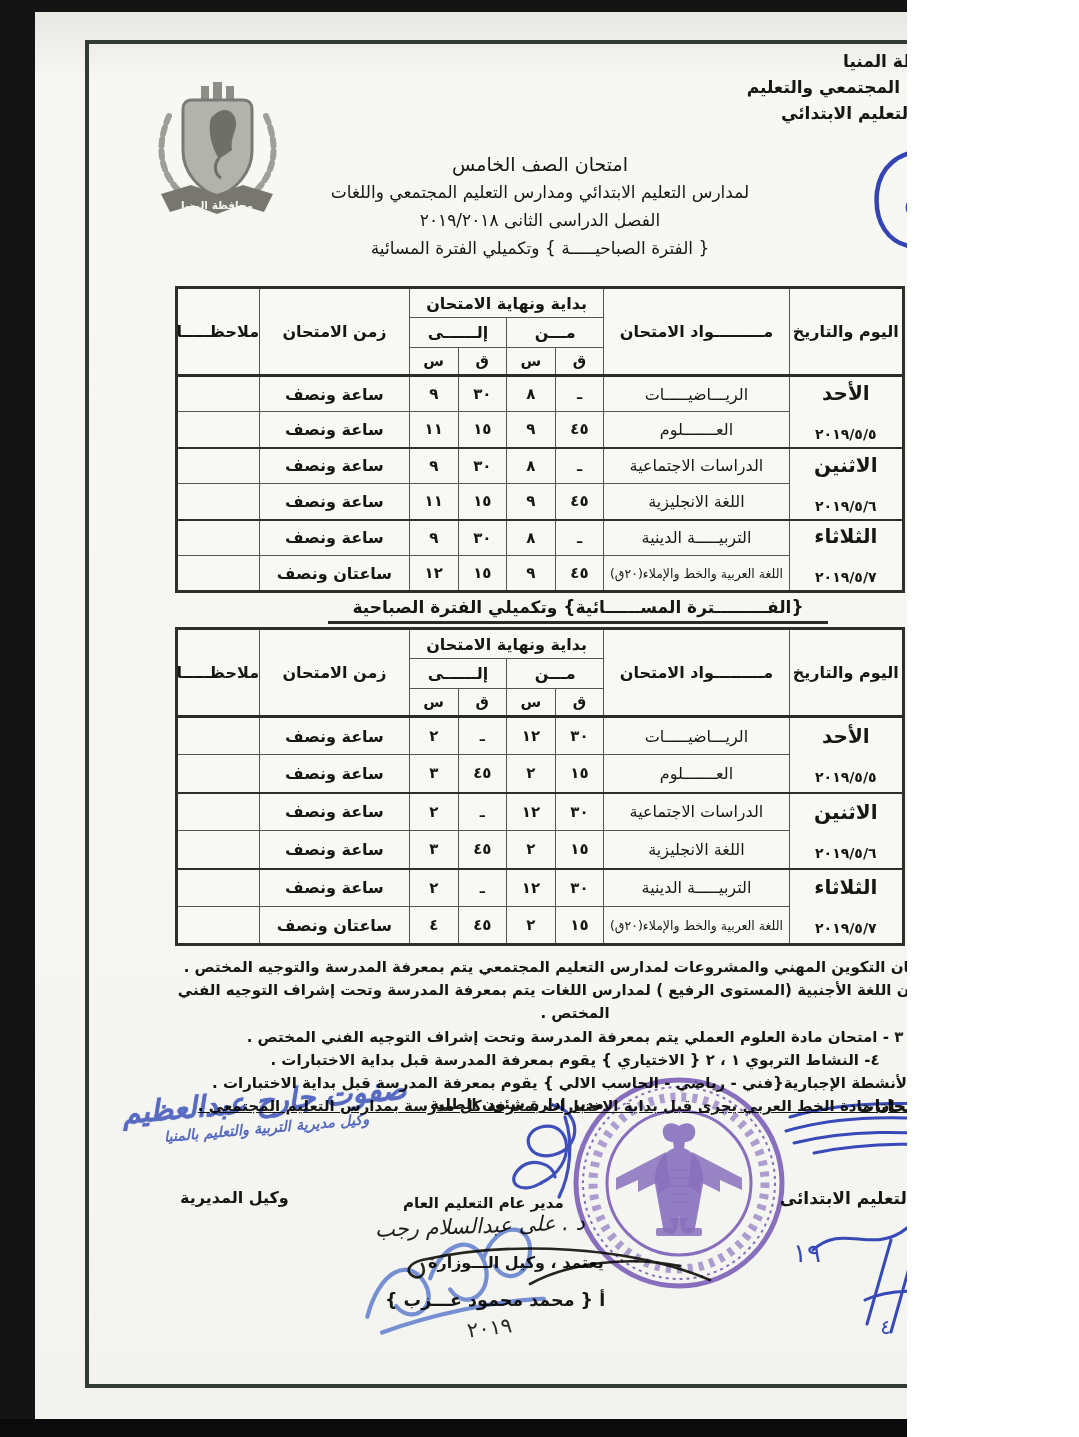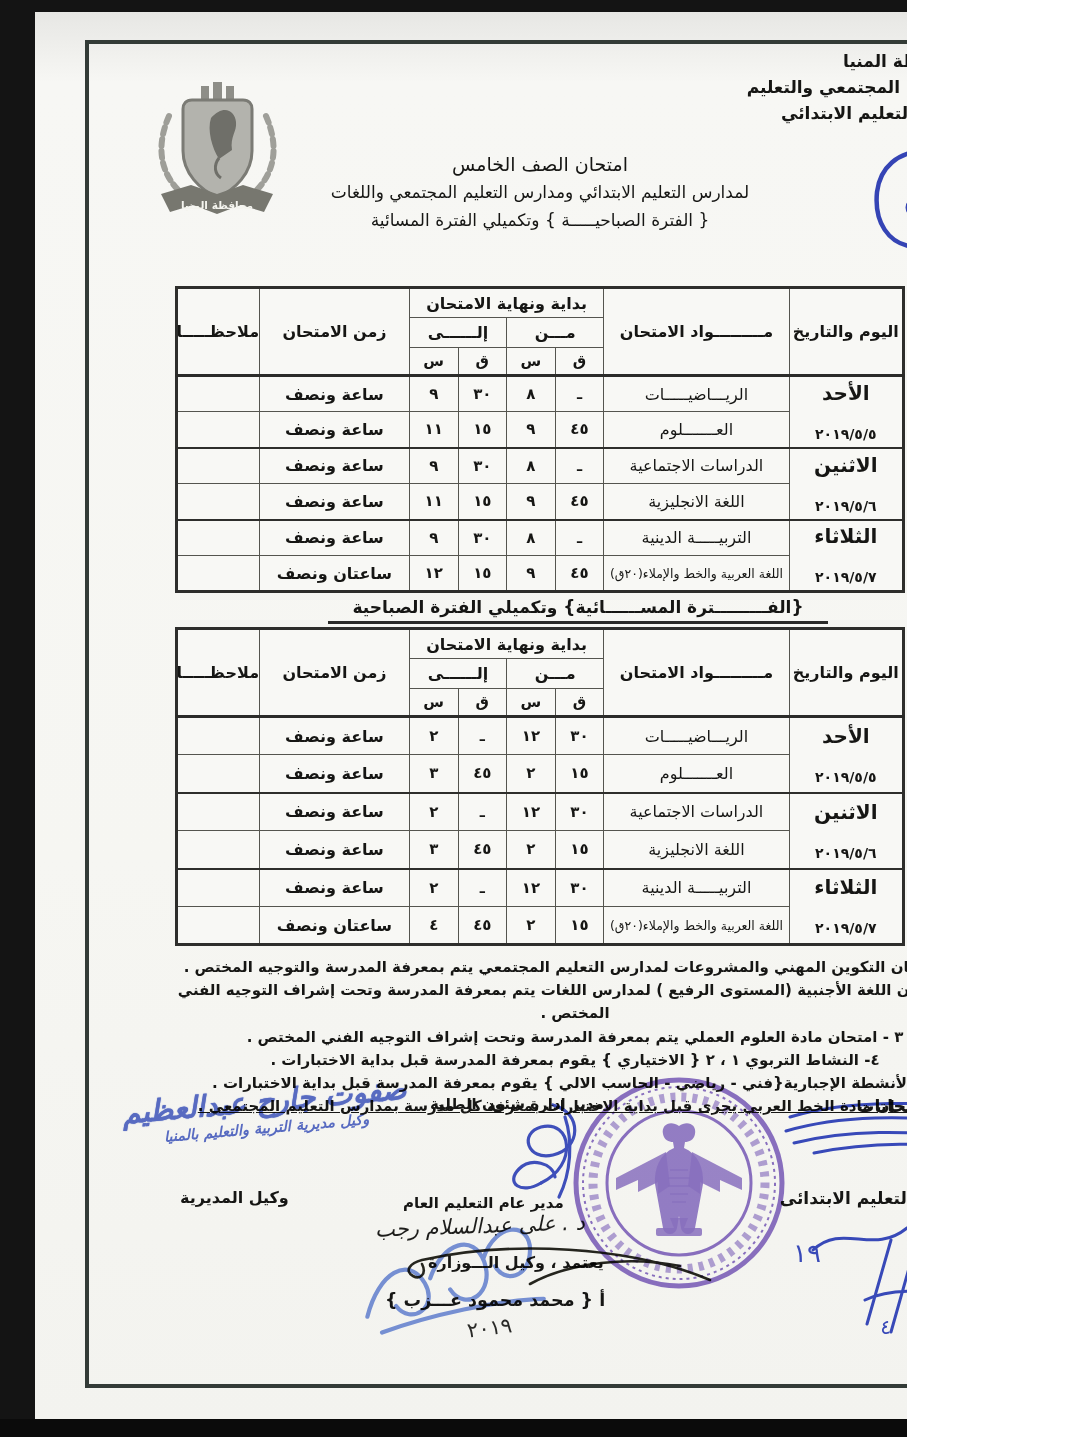--- a/index.html
+++ b/index.html
@@ -89,20 +89,21 @@
       <path d="M76,40 c12,-14 24,-8 25,4 c1,10 -6,14 -4,28 l-13,9 c-7,-11 -12,-29 -8,-41 z" fill="#6f6f69"></path>
       <path d="M84,80 c-6,8 -4,16 2,20" stroke="#6f6f69" stroke-width="3" fill="none"></path>
     </g>
     <path d="M26,116 l30,-9 26,9 26,-9 30,9 -9,18 -23,-7 -24,9 -24,-9 -23,7 z" fill="#77776f"></path>
     <text x="82" y="131" text-anchor="middle" font-size="10.5" font-weight="bold" fill="#f4f4ee">محافظة المنيا</text>
   </svg>
 
   <div class="title">
     <div class="t1">امتحان الصف الخامس</div>
     <div class="t2">لمدارس التعليم الابتدائي ومدارس التعليم المجتمعي واللغات</div>
+    <div class="t3">الفصل الدراسى الثانى ٢٠١٩/٢٠١٨</div>
     <div class="t4">{ الفترة الصباحيـــــة }   وتكميلي الفترة المسائية</div>
   </div>
 
   <svg class="four ink" width="104" height="112" viewBox="0 0 104 112" style="left:833px;top:130px;">
     <path d="M52,7 C82,3 97,28 94,57 C91,89 71,108 46,105 C20,102 6,80 9,50 C12,25 30,10 56,9" fill="none" stroke="#3646bd" stroke-width="4.5" stroke-linecap="round"></path>
     <text x="50" y="76" text-anchor="middle" font-size="54" font-weight="bold" fill="#3646bd">٤</text>
   </svg>
 
   <table class="sched t1">
     <colgroup>

